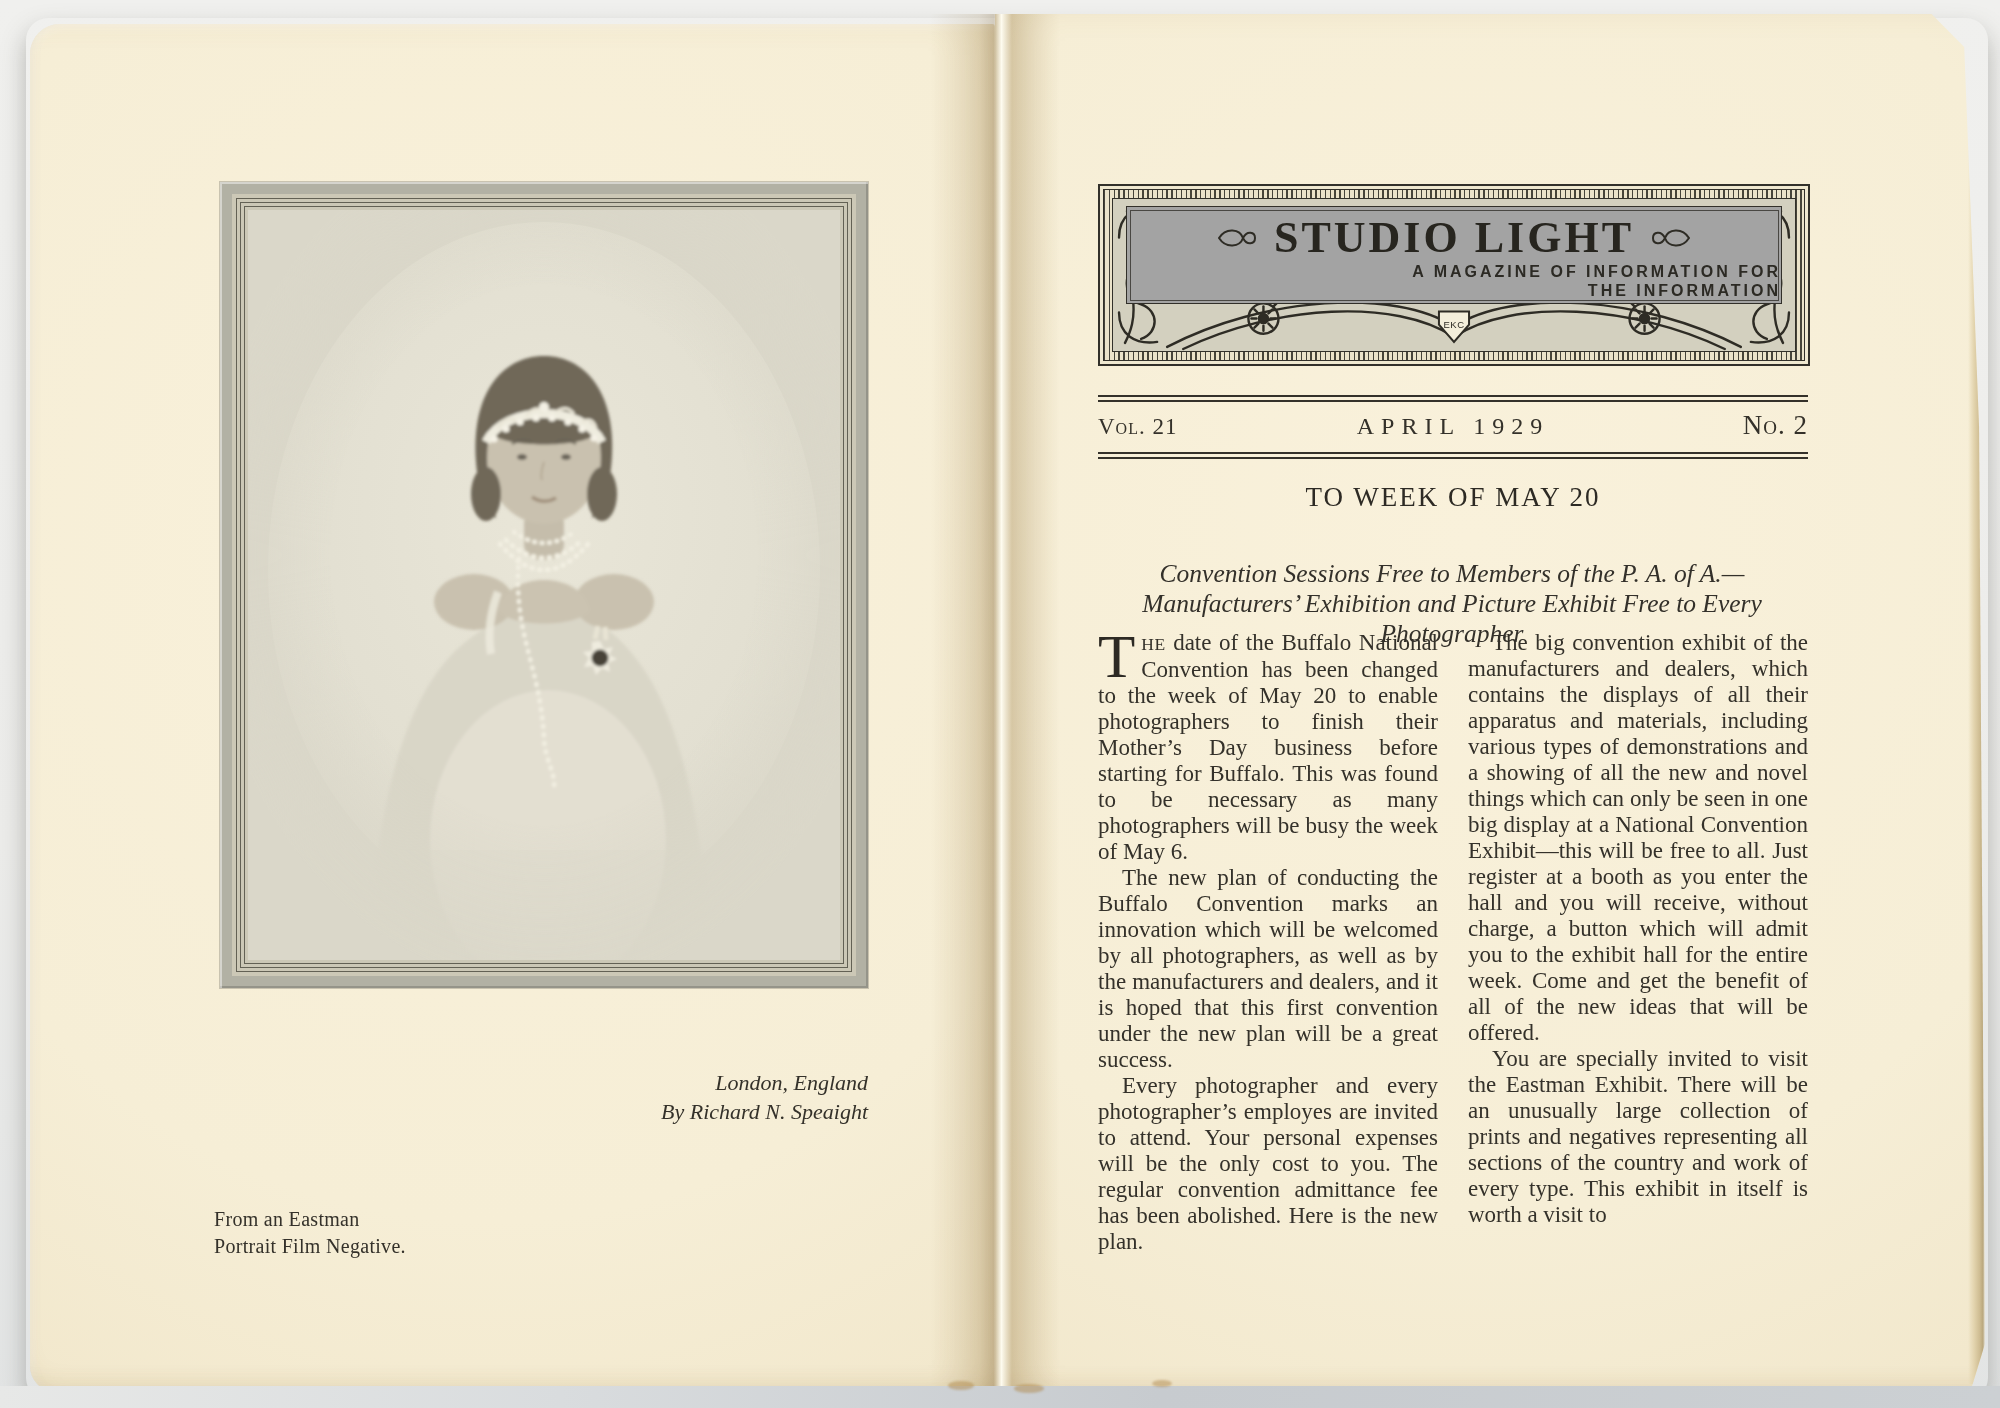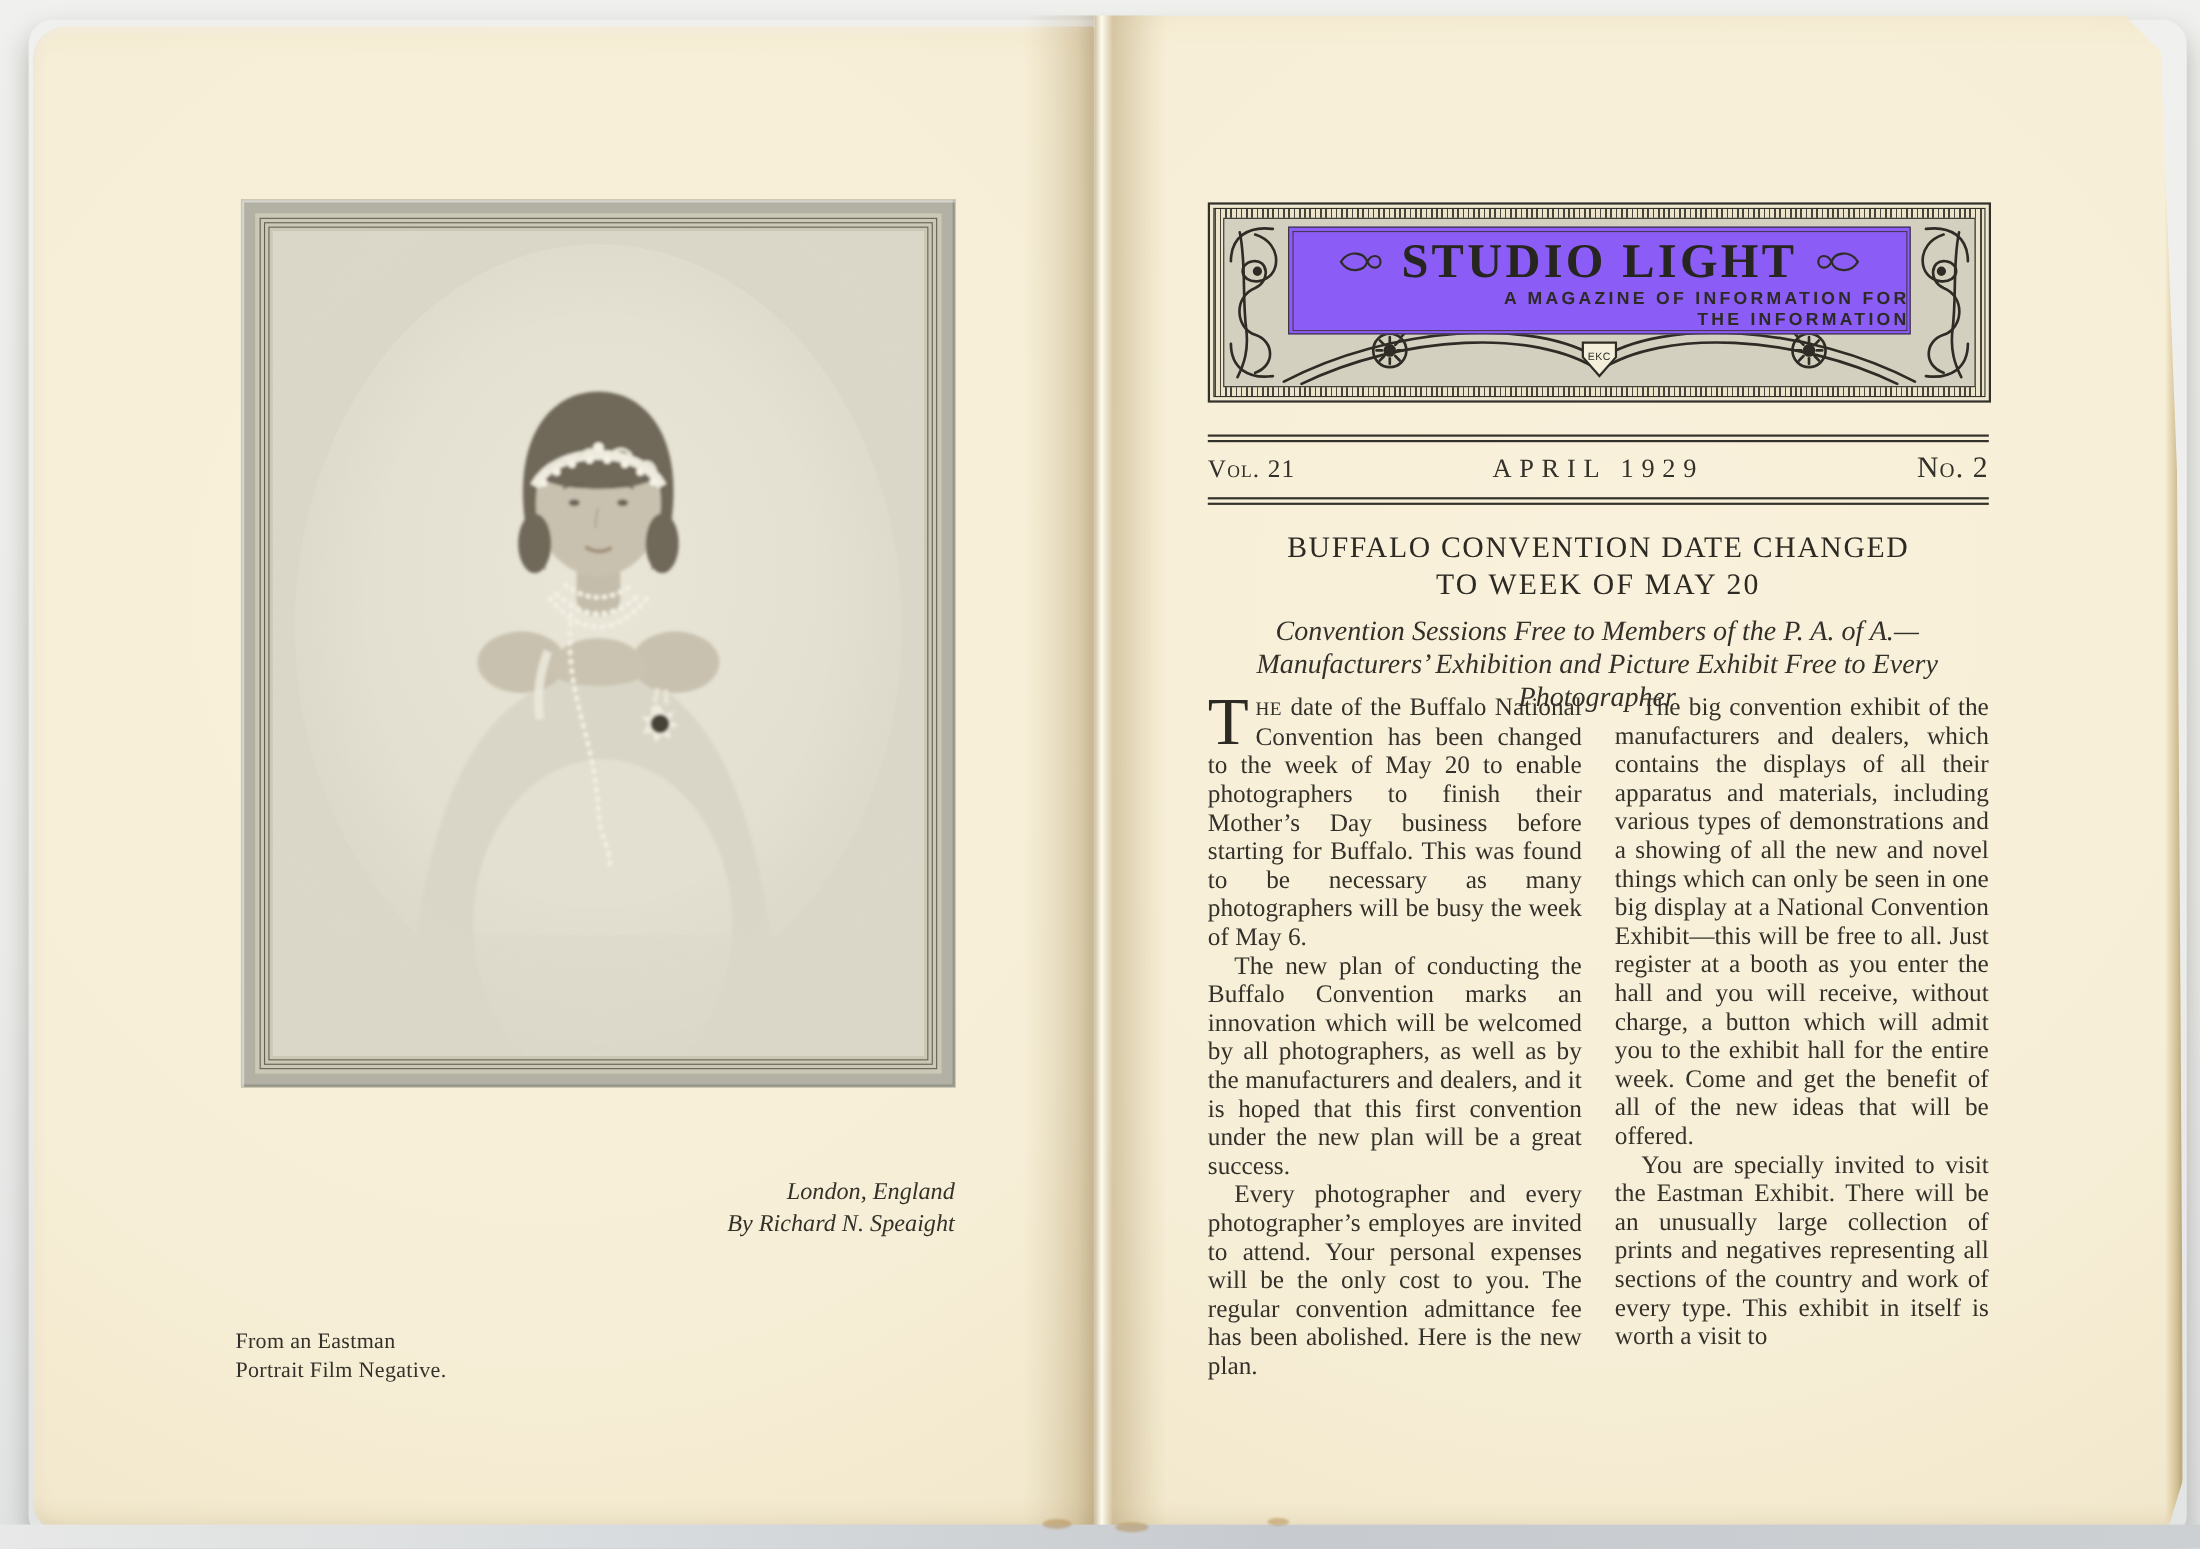--- a/index.html
+++ b/index.html
@@ -47,21 +47,21 @@
     font-style:italic;font-size:22px;line-height:29px;padding-right:2px;}
   .plate-note{position:absolute;left:184px;top:1182px;font-size:20px;line-height:27px;letter-spacing:.3px;}
   
   .masthead{position:absolute;left:103px;top:170px;width:712px;height:182px;
     box-sizing:border-box;border:2.5px solid #32302a;background:#efe8d0;}
   .mast-hatch{position:absolute;inset:3px;border:1px solid #32302a;
     background:repeating-linear-gradient(90deg,#46443a 0 1.5px,#ebe3ca 1.5px 4.8px);}
   .mast-field{position:absolute;inset:12px;border:1.5px solid #32302a;background:#d3d0bf;}
   .mast-orn-svg{position:absolute;inset:0;width:100%;height:100%;}
   .mast-panel{position:absolute;left:50%;top:7px;transform:translateX(-50%);
-    width:566px;height:98px;background:#8b5cf6;border:1.5px solid #32302a;box-sizing:border-box;}
+    width:656px;height:98px;background:#a3a3a3;border:1.5px solid #32302a;box-sizing:border-box;}
   .mast-panel::after{content:"";position:absolute;inset:2.5px;border:1px solid rgba(50,48,42,.8);pointer-events:none;}
   .mast-title-row{display:flex;align-items:center;justify-content:center;gap:16px;margin-top:9px;}
   .mast-title{font-family:"Liberation Serif",serif;font-weight:700;font-size:44px;line-height:1;
     letter-spacing:3px;color:#27251f;}
   .tagline{text-align:right;font-family:"Liberation Sans",sans-serif;font-weight:700;
     font-size:16px;line-height:18px;letter-spacing:3px;color:#2c2a24;margin-top:3px;}
   
   .issue-block{position:absolute;left:103px;top:381px;width:710px;}
   .rule-pair{height:3px;border-top:2px solid #34312a;border-bottom:2px solid #34312a;}
   .issue-row{display:grid;grid-template-columns:1fr auto 1fr;align-items:baseline;margin:8px 0 11px;}
@@ -275,21 +275,20 @@
     <div class="rule-pair"></div>
     <div class="issue-row">
       <span class="issue-vol">Vol. 21</span>
       <span class="issue-date">APRIL 1929</span>
       <span class="issue-no">No. 2</span>
     </div>
     <div class="rule-pair"></div>
   </div>
 
   <div class="headline">
-    <div>BUFFALO CONVENTION DATE CHANGED</div>
     <div class="l2">TO WEEK OF MAY 20</div>
   </div>
 
   <div class="deck">Convention Sessions Free to Members of the P. A. of A.—Manufacturers’ Exhibition and Picture Exhibit Free to Every Photographer</div>
 
   <div class="article-cols">
     <div class="col col-1">
       <p class="first"><span class="dropcap">T</span><span class="lead-sc">HE</span><span> date of the Buffalo National Convention has been changed to the week of May 20 to enable photographers to finish their Mother’s Day business before starting for Buffalo. This was found to be necessary as many photographers will be busy the week of May 6.</span></p>
       <p>The new plan of conducting the Buffalo Convention marks an innovation which will be welcomed by all photographers, as well as by the manufacturers and dealers, and it is hoped that this first convention under the new plan will be a great success.</p>
       <p>Every photographer and every photographer’s employes are invited to attend. Your personal expenses will be the only cost to you. The regular convention admittance fee has been abolished. Here is the new plan.</p>

